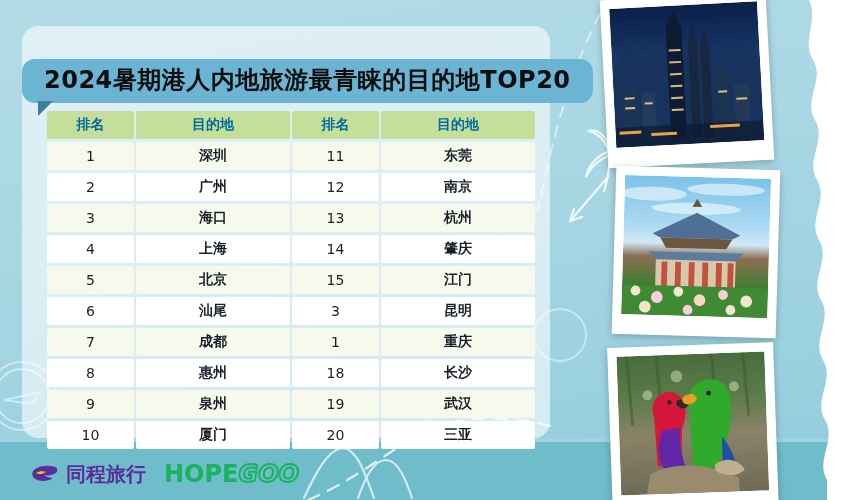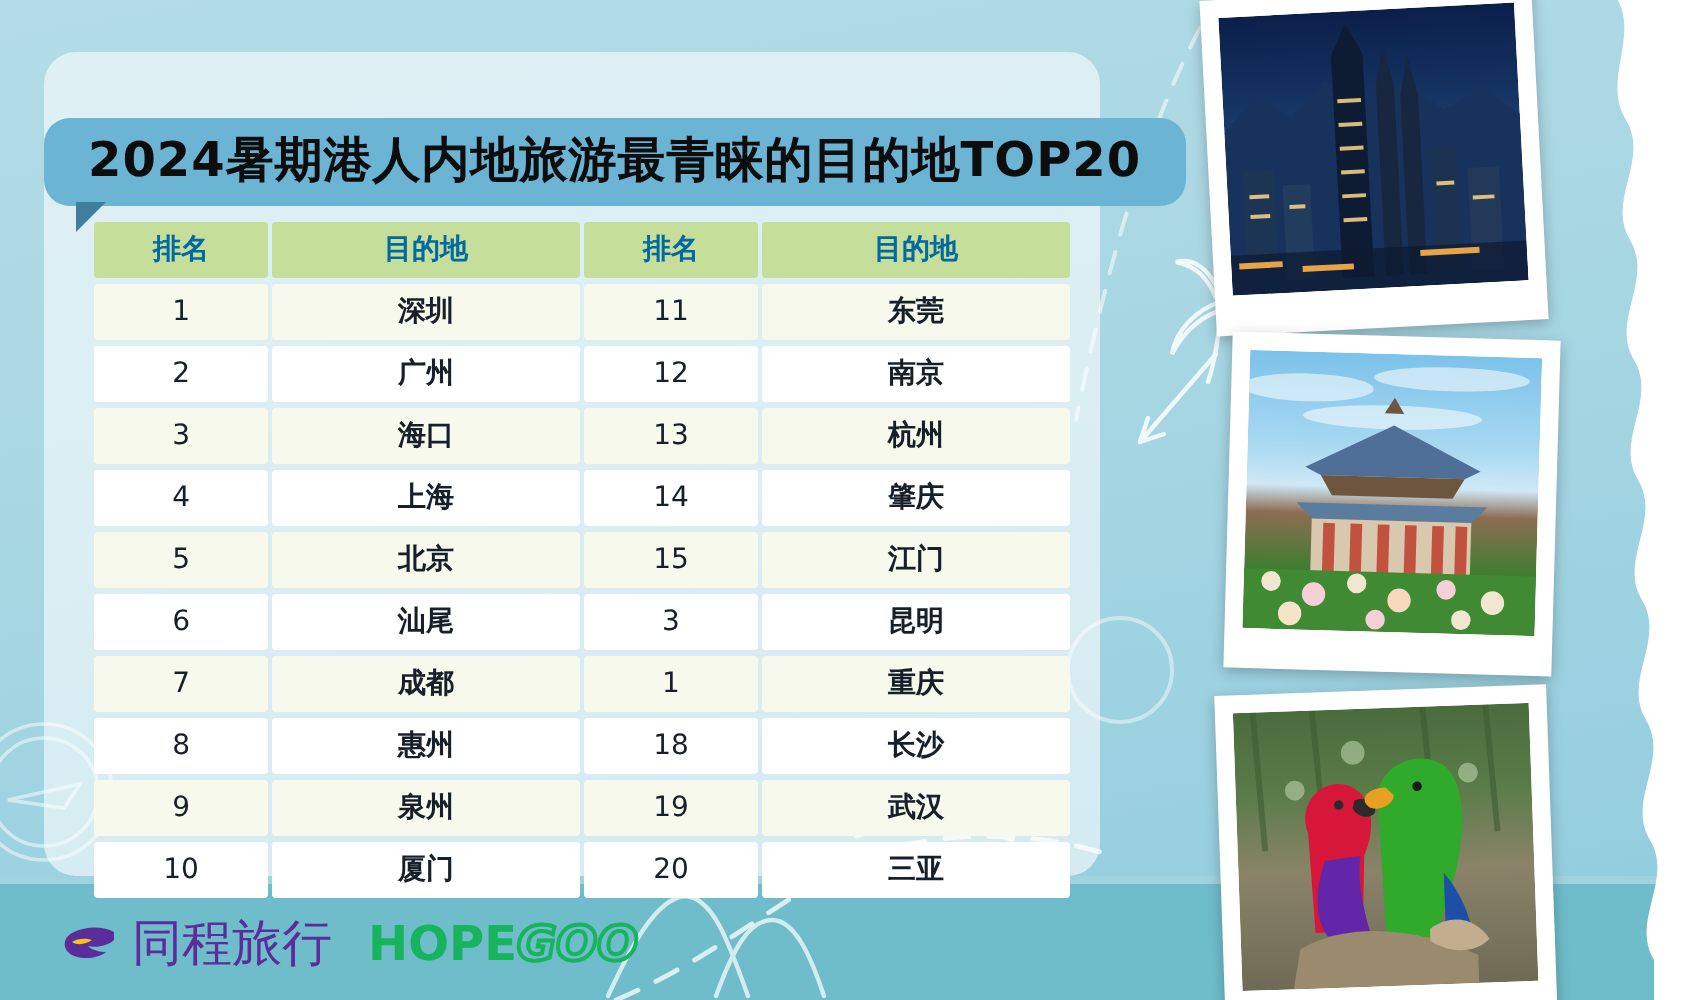--- a/index.html
+++ b/index.html
@@ -47,21 +47,21 @@
   .table td{height:26px;font-size:14px;color:#17202a;text-align:center;
     border-radius:2px;font-family:"DejaVu Sans","Liberation Sans",sans-serif;}
   .c-rank{width:88px;}
   .c-dest{width:158px;font-weight:bold;}
   tr.odd td{background:#f7f9ec;}
   tr.even td{background:#ffffff;}
 
   
   .footer{position:absolute;left:30px;bottom:12px;display:flex;align-items:center;gap:18px;}
   .tc-logo{display:flex;align-items:center;gap:6px;}
-  .tc-text{color:#5b2d9b;font-size:25px;font-weight:normal;letter-spacing:0px;
+  .tc-text{color:#5b2d9b;font-size:20px;font-weight:bold;letter-spacing:0px;
     font-family:"DejaVu Sans","Liberation Sans",sans-serif;}
   .hope-text{font-size:24px;font-weight:bold;letter-spacing:0px;color:#18b45e;
     font-family:"DejaVu Sans","Liberation Sans",sans-serif;}
   .hope-solid{color:#17b35d;}
   .hope-out{color:transparent;font-style:italic;-webkit-text-stroke:2px #17b35d;}
 
   
   .photo{position:absolute;background:#fff;box-shadow:0 2px 7px rgba(0,0,0,.25);}
   .photo .inner{position:absolute;left:9px;top:9px;right:9px;bottom:20px;overflow:hidden;}
   .p1{left:604px;top:-4px;width:166px;height:168px;transform:rotate(-3deg);}

